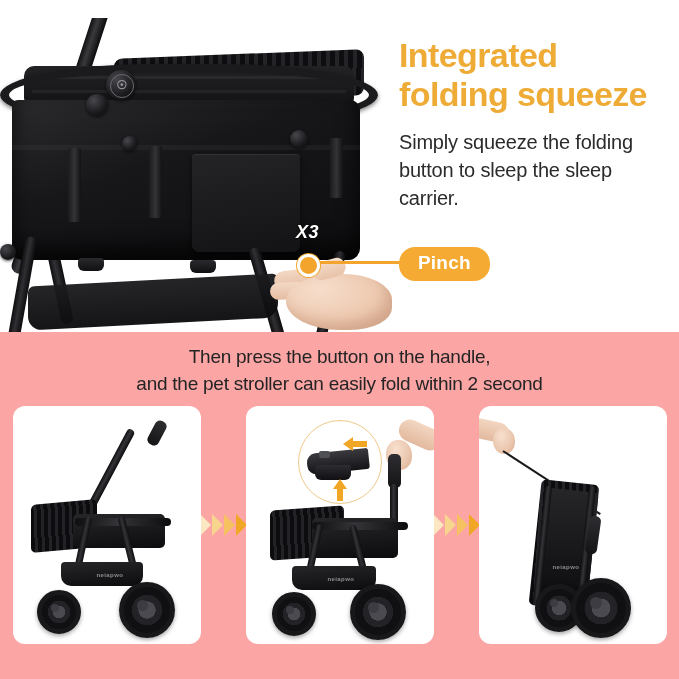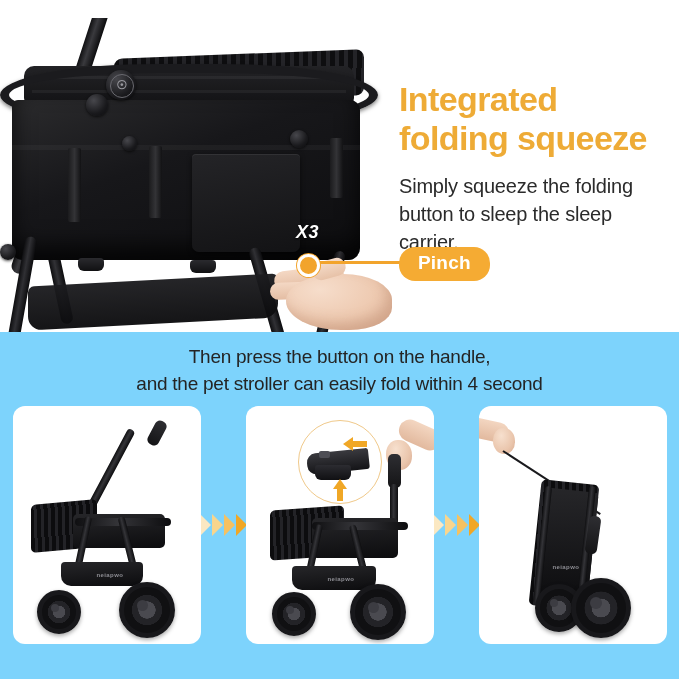--- a/index.html
+++ b/index.html
@@ -255,21 +255,20 @@
     letter-spacing: .2px;
     z-index: 8;
     text-align: center;
   }
 
   
   .hero-copy {
     position: absolute;
     left: 399px; top: 36px;
     width: 272px;
-    margin-top: 44px;
   }
   .hero-title {
     color: #eeab36;
     font-size: 34px;
     font-weight: bold;
     line-height: 1.14;
     letter-spacing: -.6px;
     margin: 0;
   }
   .hero-sub {
@@ -278,21 +277,21 @@
     font-size: 20px;
     line-height: 1.42;
     letter-spacing: -.2px;
   }
 
   
   .lower {
     position: absolute;
     left: 0; top: 332px;
     width: 679px; height: 347px;
-    background: #7dd3fc;
+    background: #fca5a5;
   }
   .lower-caption {
     margin: 0;
     padding-top: 12px;
     text-align: center;
     color: #242424;
     font-size: 19px;
     line-height: 1.42;
     letter-spacing: -.25px;
   }
@@ -513,21 +512,21 @@
         <span>folding squeeze</span>
       </h1>
       <p class="hero-sub">Simply squeeze the folding button to sleep the sleep carrier.</p>
     </div>
   </section>
 
   <section class="lower">
 
     <p class="lower-caption">
       <span>Then press the button on the handle,</span><br>
-      <span>and the pet stroller can easily fold within 4 second</span>
+      <span>and the pet stroller can easily fold within 2 second</span>
     </p>
 
     <div class="panels">
 
       <div class="panel">
         <div class="mini">
           <div class="m-bar" style="left:92px; top:18px; width:8px; height:98px; transform:rotate(28deg); border-radius:6px;"></div>
           <div class="m-grip" style="left:138px; top:14px; width:12px; height:26px; transform:rotate(28deg);"></div>
           <div class="m-fabric" style="left:18px; top:96px; width:66px; height:48px; transform:skewY(-5deg);"></div>
           <div class="m-body" style="left:60px; top:108px; width:92px; height:34px;"></div>

